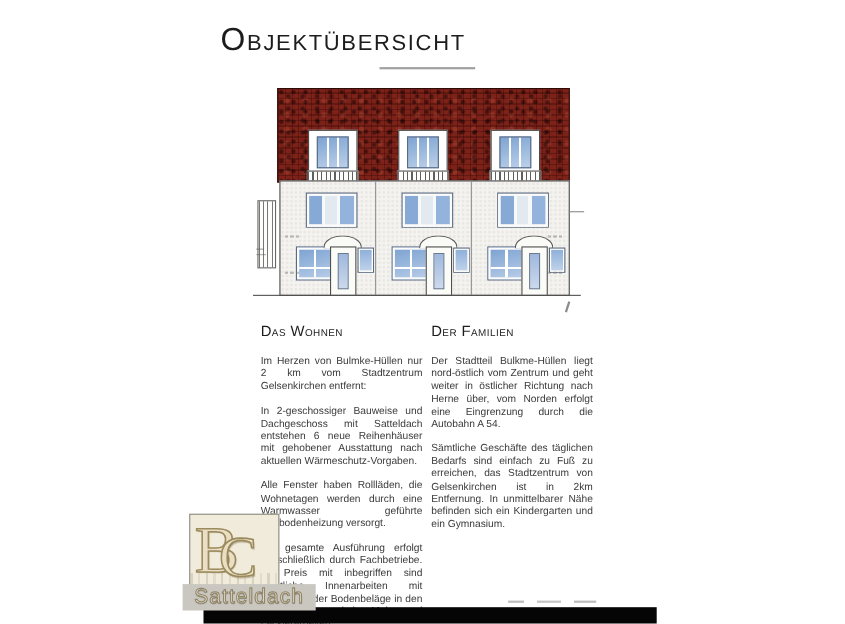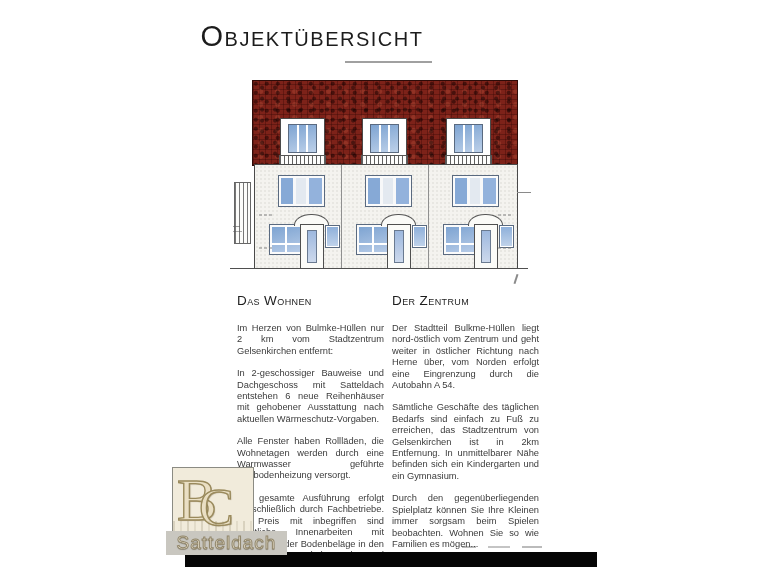--- a/index.html
+++ b/index.html
@@ -219,24 +219,23 @@
 
   <section class="col col-object">
     <h2>Das Wohnen</h2>
     <p>Im Herzen von Bulmke-Hüllen nur 2 km vom Stadtzentrum Gelsenkirchen entfernt:</p>
     <p>In 2-geschossiger Bauweise und Dachgeschoss mit Satteldach entstehen 6 neue Reihenhäuser mit gehobener Ausstattung nach aktuellen Wärmeschutz-Vorgaben.</p>
     <p>Alle Fenster haben Rollläden, die Wohnetagen werden durch eine Warmwasser geführte Fußbodenheizung versorgt.</p>
     <p>Die gesamte Ausführung erfolgt ausschließlich durch Fachbetriebe. Im Preis mit inbegriffen sind sämtliche Innenarbeiten mit Ausnahme der Bodenbeläge in den Wohnräumen und den Maler- und Lackierarbeiten.</p>
   </section>
 
   <section class="col col-location">
-    <h2>Der Zentrum</h2>
+    <h2>Der Familien</h2>
     <p>Der Stadtteil Bulkme-Hüllen liegt nord-östlich vom Zentrum und geht weiter in östlicher Richtung nach Herne über, vom Norden erfolgt eine Eingrenzung durch die Autobahn A 54.</p>
     <p>Sämtliche Geschäfte des täglichen Bedarfs sind einfach zu Fuß zu erreichen, das Stadtzentrum von Gelsenkirchen ist in 2km Entfernung. In unmittelbarer Nähe befinden sich ein Kindergarten und ein Gymnasium.</p>
-    <p>Durch den gegenüberliegenden Spielplatz können Sie Ihre Kleinen immer sorgsam beim Spielen beobachten. Wohnen Sie so wie Familien es mögen...</p>
   </section>
 
   <div class="smudge"></div>
   <div class="black-bar"></div>
 
   <div class="logo">
     <span class="mono mono-b">B</span>
     <span class="mono mono-c">C</span>
     <div class="skyline"></div>
   </div>

